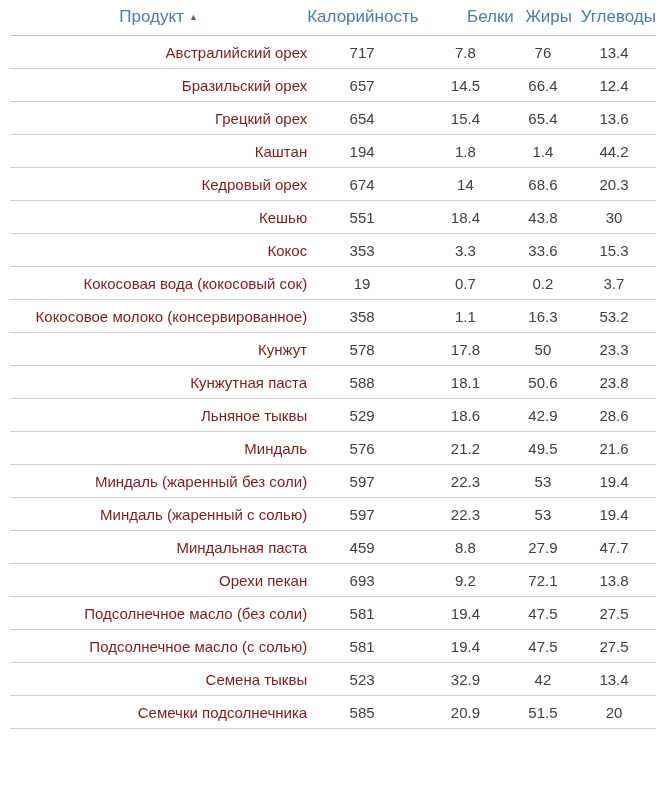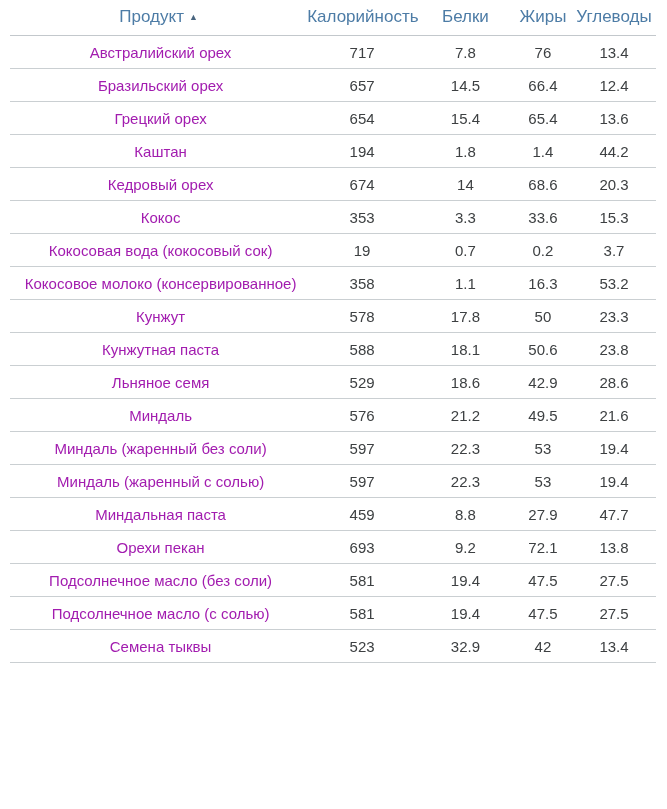--- a/index.html
+++ b/index.html
@@ -17,39 +17,39 @@
   table.nutrition {
     border-collapse: collapse;
     width: 646px;
     margin-left: 10px;
     table-layout: fixed;
   }
   th {
     font-weight: normal;
     font-size: 17px;
     color: #4d7ca6;
-    text-align: center;
+    text-align: right;
     padding: 7px 0 8px 0;
     border-bottom: 1px solid #c3c8cc;
     cursor: pointer;
     white-space: nowrap;
   }
   th.col-product { text-align: center; }
   td {
     font-size: 15px;
     padding: 8px 0 7px 0;
     border-bottom: 1px solid #cacfd2;
     text-align: center;
     color: #3d4042;
     white-space: nowrap;
     overflow: hidden;
   }
   td.product {
-    text-align: center;
-    color: #a21caf;
+    text-align: right;
+    color: #7f1d1d;
     padding-left: 4px;
     cursor: pointer;
   }
   .sort-icon {
     display: inline-block;
     font-size: 9px;
     color: #49657f;
     margin-left: 5px;
     vertical-align: 2px;
   }
@@ -110,20 +110,27 @@
           <td>44.2</td>
         </tr>
         <tr>
           <td class="product">Кедровый орех</td>
           <td>674</td>
           <td>14</td>
           <td>68.6</td>
           <td>20.3</td>
         </tr>
         <tr>
+          <td class="product">Кешью</td>
+          <td>551</td>
+          <td>18.4</td>
+          <td>43.8</td>
+          <td>30</td>
+        </tr>
+        <tr>
           <td class="product">Кокос</td>
           <td>353</td>
           <td>3.3</td>
           <td>33.6</td>
           <td>15.3</td>
         </tr>
         <tr>
           <td class="product">Кокосовая вода (кокосовый сок)</td>
           <td>19</td>
           <td>0.7</td>
@@ -145,21 +152,21 @@
           <td>23.3</td>
         </tr>
         <tr>
           <td class="product">Кунжутная паста</td>
           <td>588</td>
           <td>18.1</td>
           <td>50.6</td>
           <td>23.8</td>
         </tr>
         <tr>
-          <td class="product">Льняное семя</td>
+          <td class="product">Льняное тыквы</td>
           <td>529</td>
           <td>18.6</td>
           <td>42.9</td>
           <td>28.6</td>
         </tr>
         <tr>
           <td class="product">Миндаль</td>
           <td>576</td>
           <td>21.2</td>
           <td>49.5</td>
@@ -207,15 +214,22 @@
           <td>47.5</td>
           <td>27.5</td>
         </tr>
         <tr>
           <td class="product">Семена тыквы</td>
           <td>523</td>
           <td>32.9</td>
           <td>42</td>
           <td>13.4</td>
         </tr>
+        <tr>
+          <td class="product">Семечки подсолнечника</td>
+          <td>585</td>
+          <td>20.9</td>
+          <td>51.5</td>
+          <td>20</td>
+        </tr>
       </tbody>
   </table>
 </div>
 
 </body></html>

